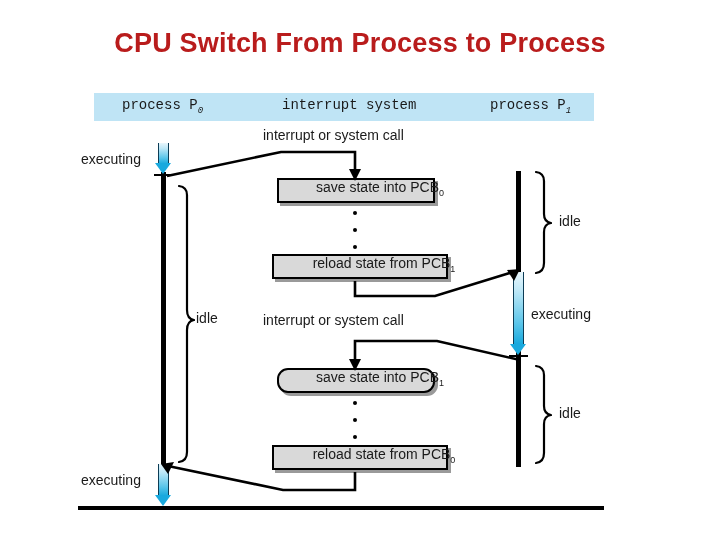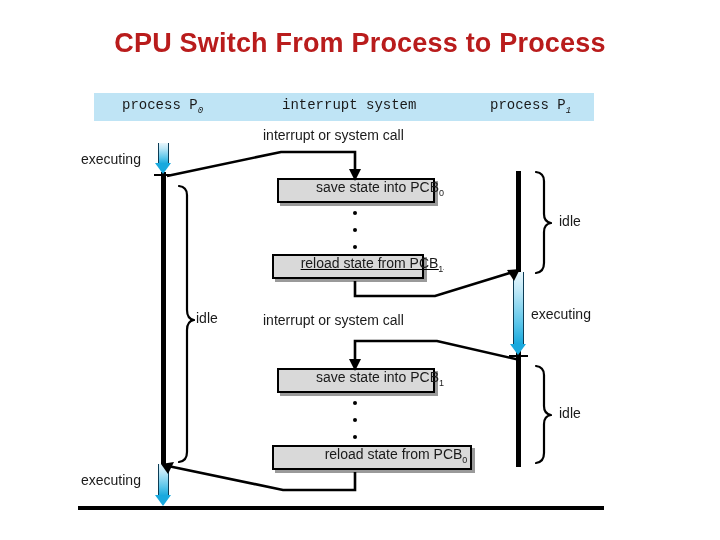--- a/index.html
+++ b/index.html
@@ -133,27 +133,27 @@
   </div>
 
   <div class="arrow" style="left:158px;top:464px;height:44px;">
     <div class="shaft" style="height:32px;"></div>
     <div class="head" style="top:31px;"></div>
   </div>
 
   <div class="box" style="left:277px;top:178px;width:158px;">
     <span><span>save state into PCB</span><sub>0</sub></span>
   </div>
-  <div class="box" style="left:272px;top:254px;width:152px;text-decoration:underline;">
+  <div class="box" style="left:272px;top:254px;width:176px;">
     <span><span>reload state from PCB</span><sub>1</sub></span>
   </div>
-  <div class="box" style="left:277px;top:368px;width:158px;">
+  <div class="box" style="left:277px;top:368px;width:158px;border-radius:11px;">
     <span><span>save state into PCB</span><sub>1</sub></span>
   </div>
-  <div class="box" style="left:272px;top:445px;width:200px;">
+  <div class="box" style="left:272px;top:445px;width:176px;">
     <span><span>reload state from PCB</span><sub>0</sub></span>
   </div>
 
   <div class="dots" style="left:353px;top:211px;">
     <b></b>
       <b></b>
       <b></b>
   </div>
   <div class="dots" style="left:353px;top:401px;">
     <b></b>

